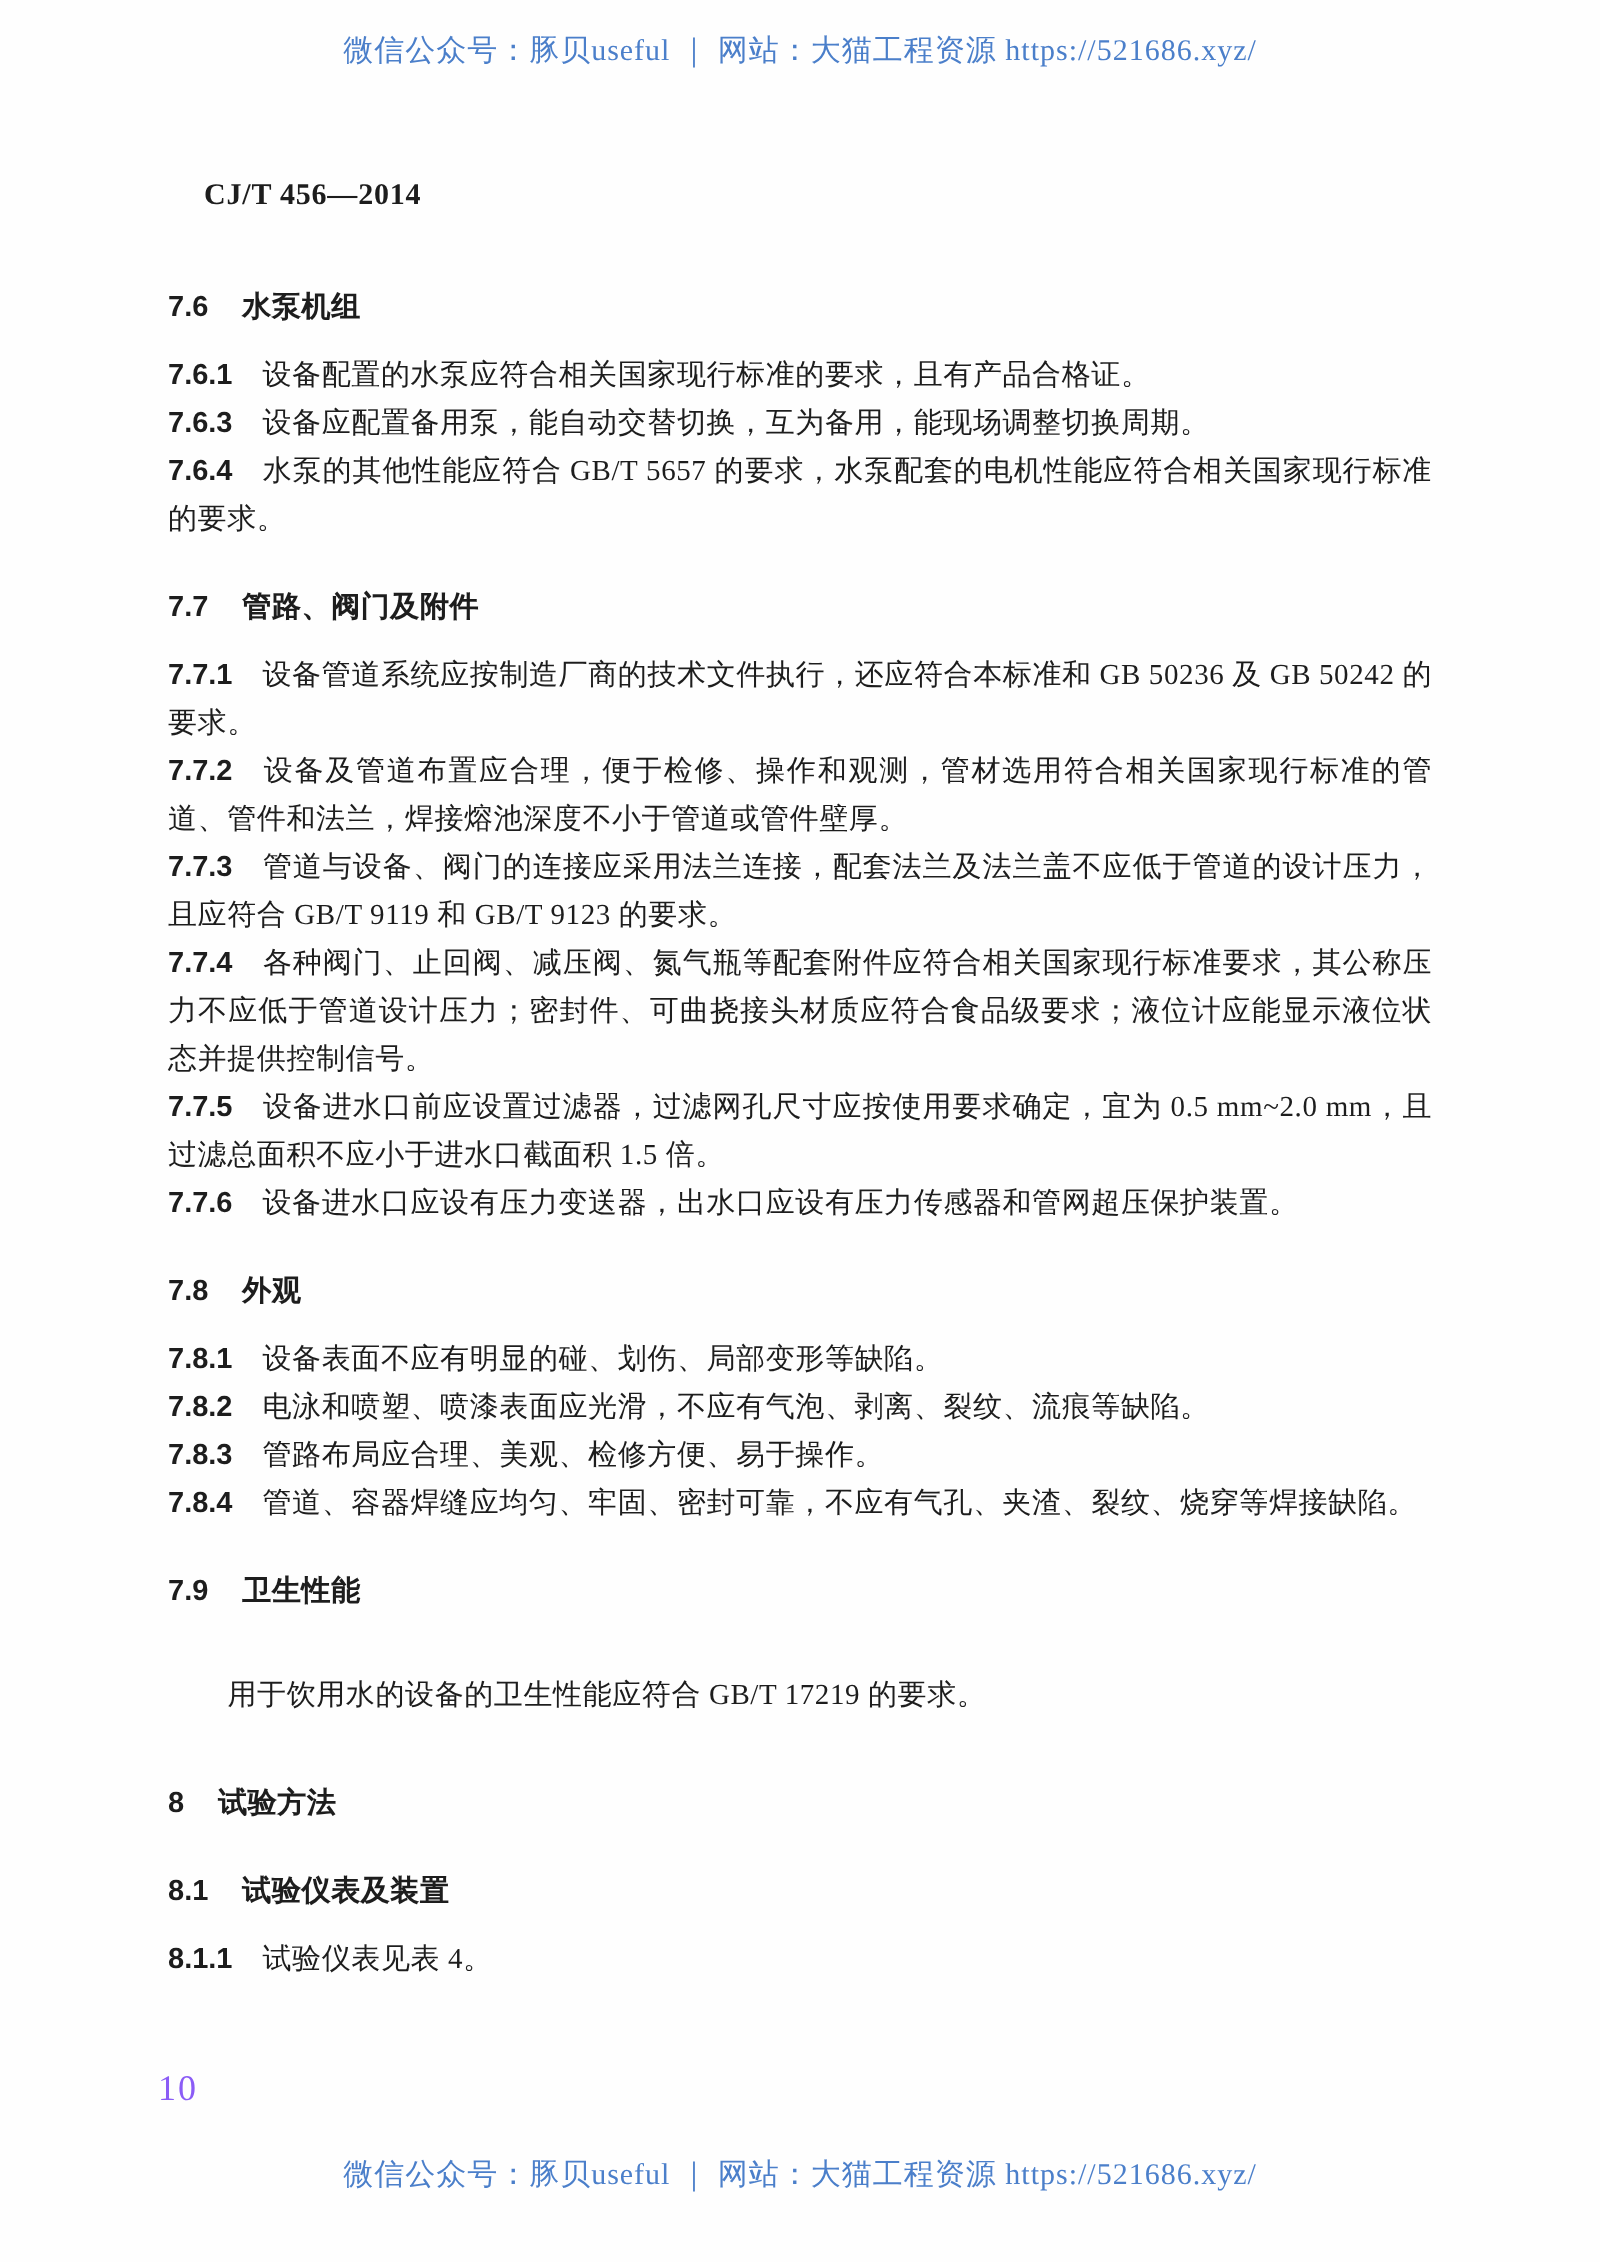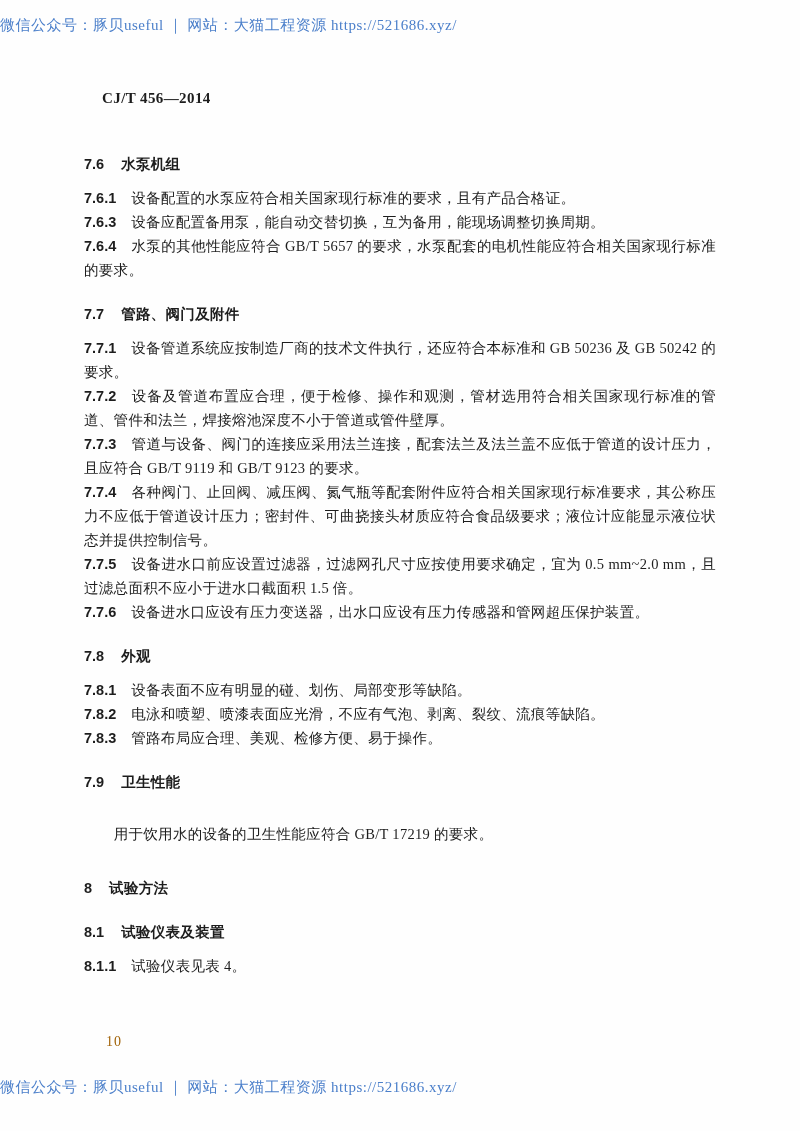--- a/index.html
+++ b/index.html
@@ -7,21 +7,21 @@
     position:relative;
     width:800px;height:1131px;
     margin:0 auto;
     background:#fefefe;
     overflow:hidden;
     font-family:"Liberation Serif","DejaVu Serif",serif;
     color:#1d1d1d;
   }
   .watermark{
     position:absolute;left:0;width:100%;
-    text-align:left;
+    text-align:center;
     font-size:15px;
     letter-spacing:0.5px;
     color:#4b7fca;
     font-family:"Liberation Serif","DejaVu Serif",serif;
     white-space:nowrap;
   }
   .watermark.top{top:16px;}
   .watermark.bottom{top:1078px;}
   .content{
     position:absolute;left:84px;top:88px;width:632px;
@@ -48,34 +48,34 @@
   }
   .heading,.chapter{
     font-family:"Liberation Sans","DejaVu Sans",sans-serif;
     font-weight:bold;
     font-size:14.5px;
     margin-top:20px;
     margin-bottom:10px;
     text-align:left;
   }
   .heading .num,.chapter .num{margin-right:17px;}
-  .doc-body .heading:first-child{margin-top:44px;}
+  .doc-body .heading:first-child{margin-top:34px;}
   .chapter{margin-top:28px;}
   .para{
     text-indent:2.05em;
     margin-top:28px;
     margin-bottom:4px;
   }
   .para + .chapter{margin-top:30px;}
   .footer-pagenum{
     position:absolute;
-    left:106px;top:1034px;
-    font-size:14px;
+    left:79px;top:1034px;
+    font-size:18px;
     letter-spacing:1px;
-    color:#a16207;
+    color:#8b5cf6;
   }
 </style>
 </head>
 <body>
 
 <div class="page">
 
   <div class="watermark top">微信公众号：豚贝useful ｜ 网站：大猫工程资源 https://521686.xyz/</div>
 
   <div class="content">
@@ -91,20 +91,21 @@
         <div class="block clause"><span class="num">7.7.1</span><span>设备管道系统应按制造厂商的技术文件执行，还应符合本标准和 GB 50236 及 GB 50242 的要求。</span></div>
         <div class="block clause"><span class="num">7.7.2</span><span>设备及管道布置应合理，便于检修、操作和观测，管材选用符合相关国家现行标准的管道、管件和法兰，焊接熔池深度不小于管道或管件壁厚。</span></div>
         <div class="block clause"><span class="num">7.7.3</span><span>管道与设备、阀门的连接应采用法兰连接，配套法兰及法兰盖不应低于管道的设计压力，且应符合 GB/T 9119 和 GB/T 9123 的要求。</span></div>
         <div class="block clause"><span class="num">7.7.4</span><span>各种阀门、止回阀、减压阀、氮气瓶等配套附件应符合相关国家现行标准要求，其公称压力不应低于管道设计压力；密封件、可曲挠接头材质应符合食品级要求；液位计应能显示液位状态并提供控制信号。</span></div>
         <div class="block clause"><span class="num">7.7.5</span><span>设备进水口前应设置过滤器，过滤网孔尺寸应按使用要求确定，宜为 0.5 mm~2.0 mm，且过滤总面积不应小于进水口截面积 1.5 倍。</span></div>
         <div class="block clause"><span class="num">7.7.6</span><span>设备进水口应设有压力变送器，出水口应设有压力传感器和管网超压保护装置。</span></div>
         <div class="block heading"><span class="num">7.8</span><span>外观</span></div>
         <div class="block clause"><span class="num">7.8.1</span><span>设备表面不应有明显的碰、划伤、局部变形等缺陷。</span></div>
         <div class="block clause"><span class="num">7.8.2</span><span>电泳和喷塑、喷漆表面应光滑，不应有气泡、剥离、裂纹、流痕等缺陷。</span></div>
         <div class="block clause"><span class="num">7.8.3</span><span>管路布局应合理、美观、检修方便、易于操作。</span></div>
+        <div class="block clause"><span class="num">7.8.4</span><span>管道、容器焊缝应均匀、牢固、密封可靠，不应有气孔、夹渣、裂纹、烧穿等焊接缺陷。</span></div>
         <div class="block heading"><span class="num">7.9</span><span>卫生性能</span></div>
         <div class="block para"><span>用于饮用水的设备的卫生性能应符合 GB/T 17219 的要求。</span></div>
         <div class="block chapter"><span class="num">8</span><span>试验方法</span></div>
         <div class="block heading"><span class="num">8.1</span><span>试验仪表及装置</span></div>
         <div class="block clause"><span class="num">8.1.1</span><span>试验仪表见表 4。</span></div>
       </div>
   </div>
 
   <div class="footer-pagenum">10</div>
 

